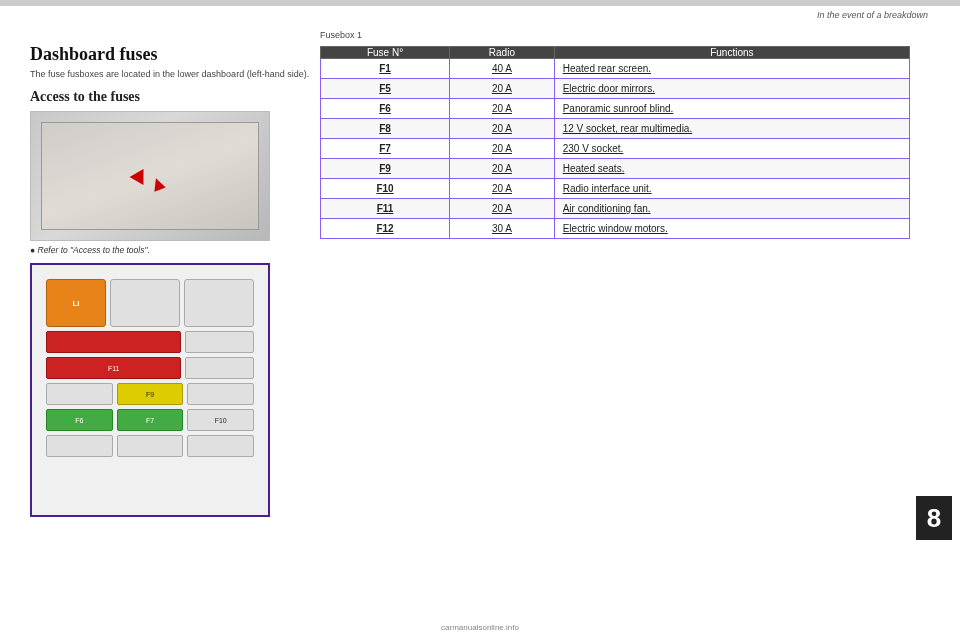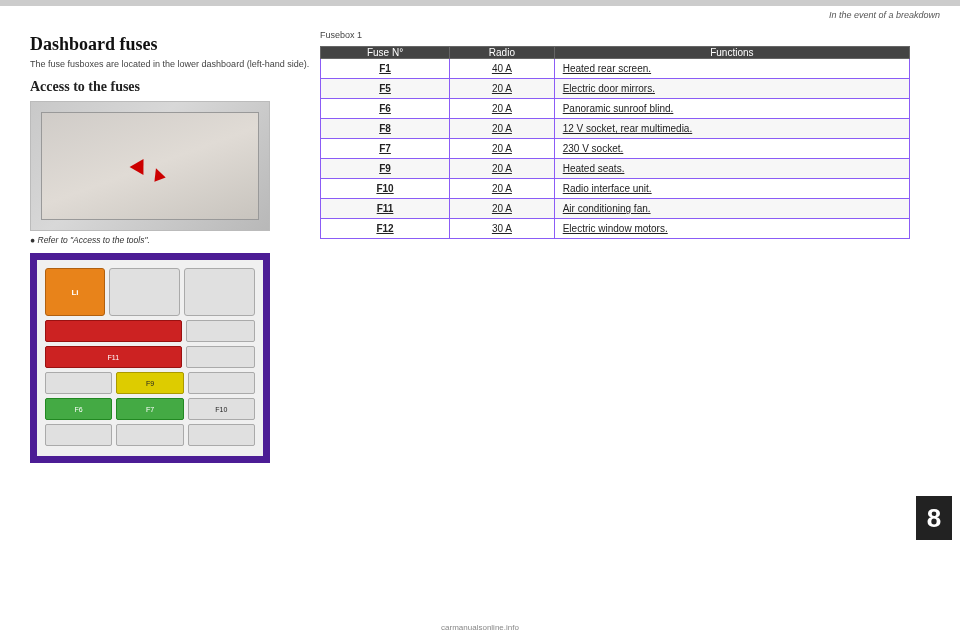--- a/index.html
+++ b/index.html
@@ -20,21 +20,21 @@
       position: absolute;
       top: 0; left: 0; right: 0;
       height: 6px;
       background: #cccccc;
     }
 
     
     .header-right {
       position: absolute;
       top: 10px;
-      right: 20px;
+      right: 32px;
       font-size: 9px;
       color: #555;
       font-style: italic;
     }
 
     
     .chapter-badge {
       position: absolute;
       right: 8px;
       bottom: 100px;
@@ -45,21 +45,21 @@
       display: flex;
       align-items: center;
       justify-content: center;
       font-size: 26px;
       font-weight: bold;
     }
 
     
     .left-column {
       position: absolute;
-      top: 34px;
+      top: 44px;
       left: 30px;
       width: 280px;
     }
 
     .section-title {
       font-size: 18px;
       font-weight: bold;
       font-family: Georgia, serif;
       margin-bottom: 4px;
       color: #111;
@@ -131,25 +131,25 @@
     .refer-note {
       font-size: 8.5px;
       color: #333;
       margin-bottom: 8px;
       font-style: italic;
     }
 
     
     .fuse-box-diagram {
       width: 240px;
-      height: 210px;
-      border: 7px solid #4c1d95;
+      height: 254px;
+      border: 2px solid #4c1d95;
       background: #f0f0f0;
       position: relative;
-      padding: 8px;
+      padding: 14px;
     }
 
     
     .right-column {
       position: absolute;
       top: 30px;
       left: 320px;
       right: 50px;
     }
 

